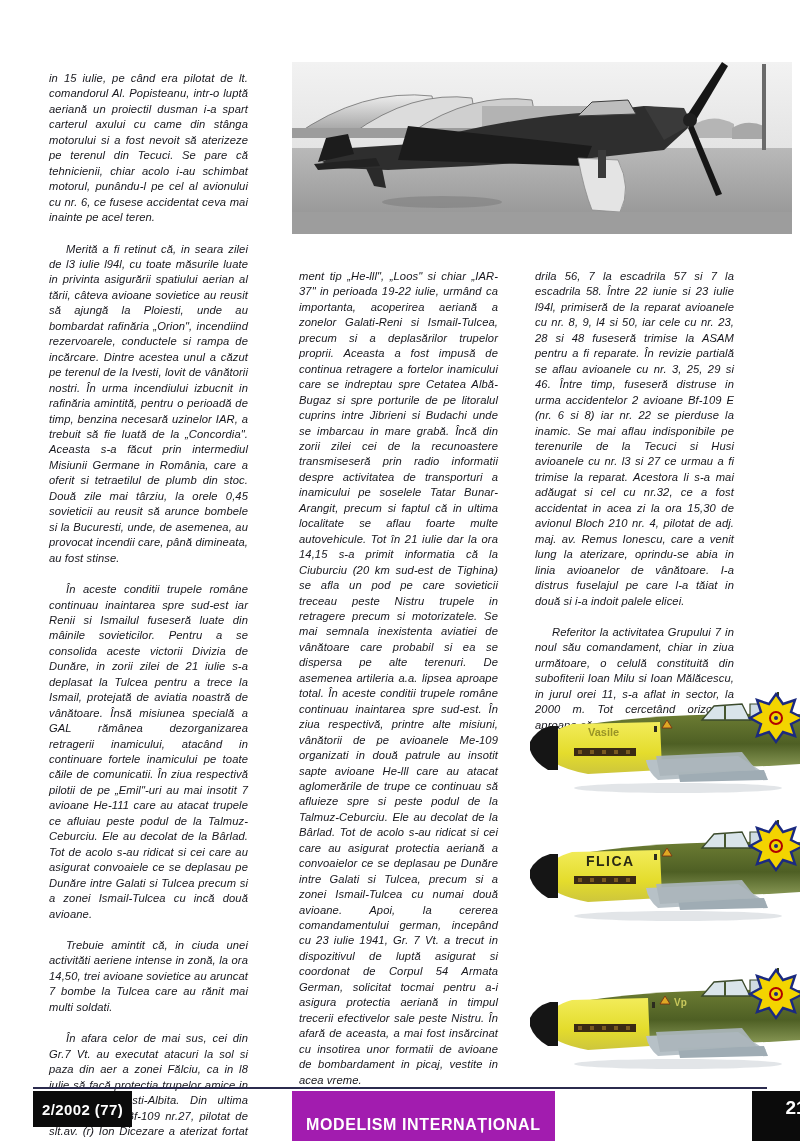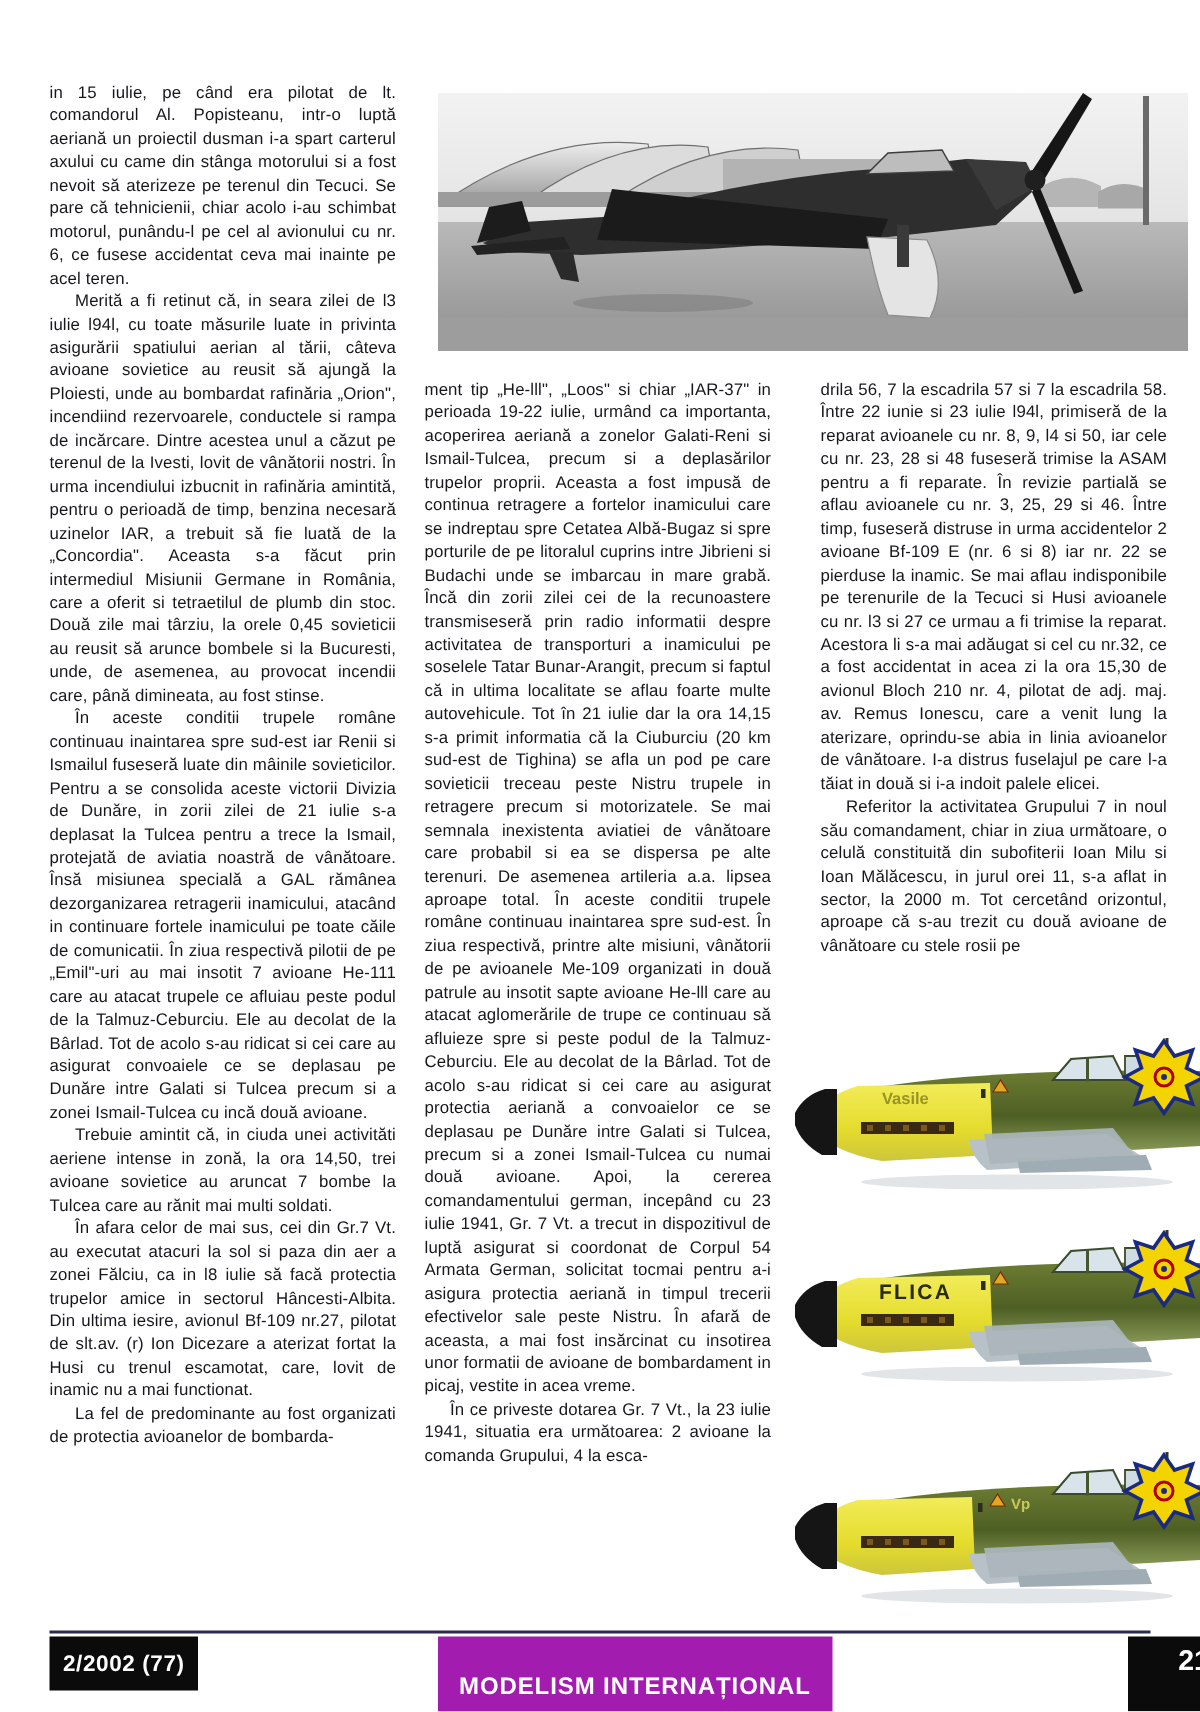--- a/index.html
+++ b/index.html
@@ -34,29 +34,30 @@
     top: 55px;
     width: 231px;
     font-size: 11.2px;
     line-height: 15.45px;
     text-align: justify;
     color: #16161c;
     font-family: "Liberation Sans", sans-serif;
     letter-spacing: 0.1px;
   }
   .col p {
-    margin: 0;
+    margin: 16px;
     text-indent: 17px;
     text-align: justify;
+    font-style: italic;
   }
   .col p.noindent { text-indent: 0; }
 
   #col1 { left: 33px; }
   #col2 { left: 283px; top: 253px; }
-  #col3 { left: 547px; top: 253px; }
+  #col3 { left: 519px; top: 253px; }
 
   
   .profiles {
     position: absolute;
     left: 528px;
     top: 690px;
     width: 272px;
     height: 392px;
   }
   .profile {

